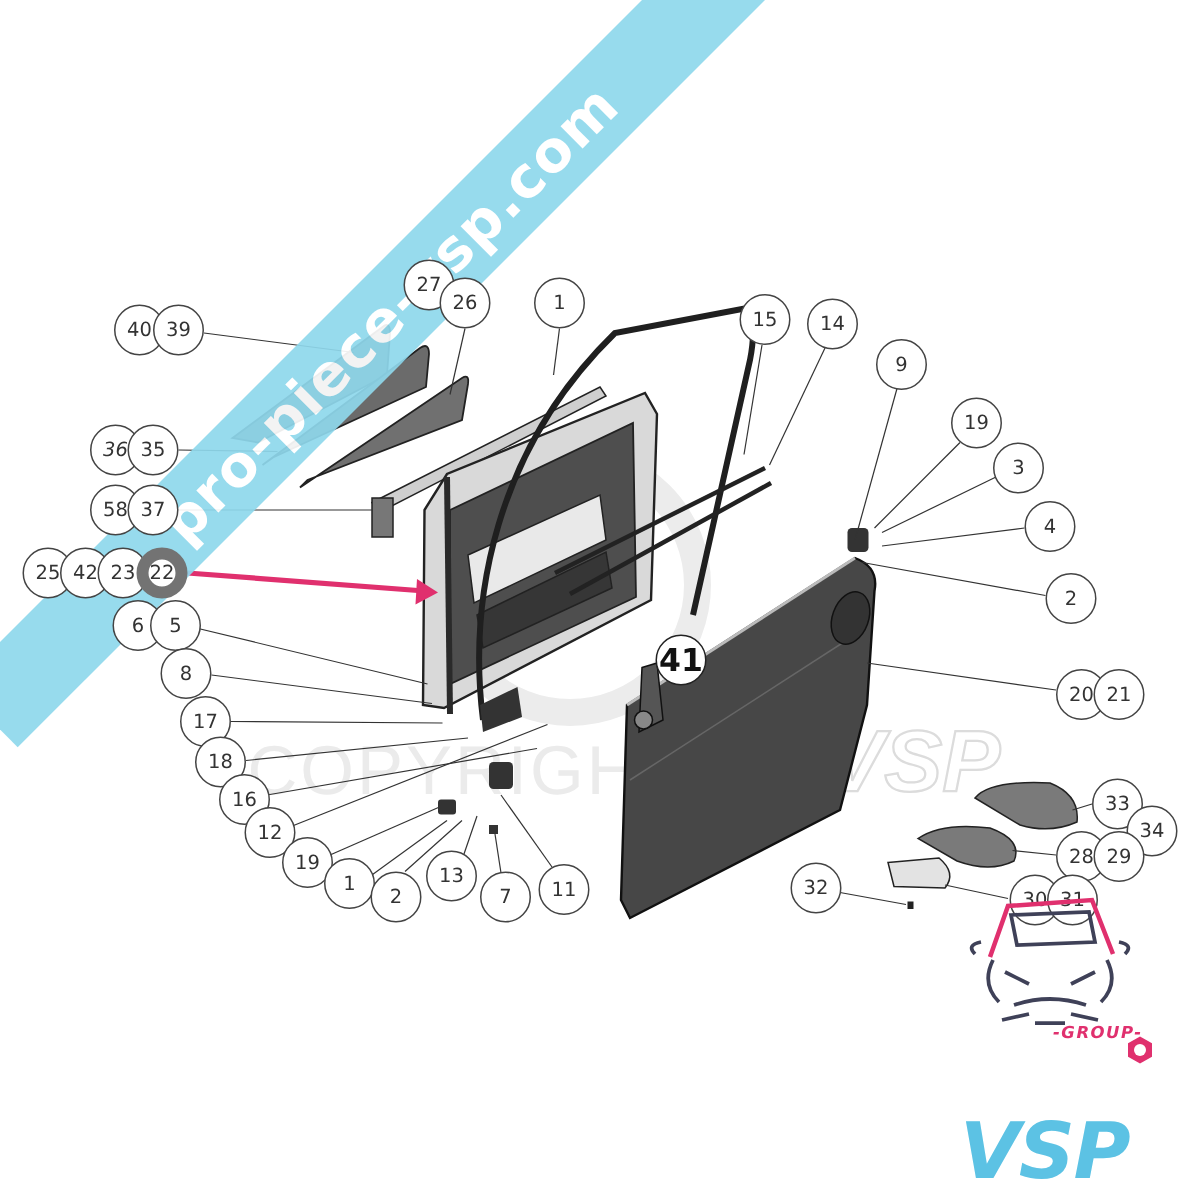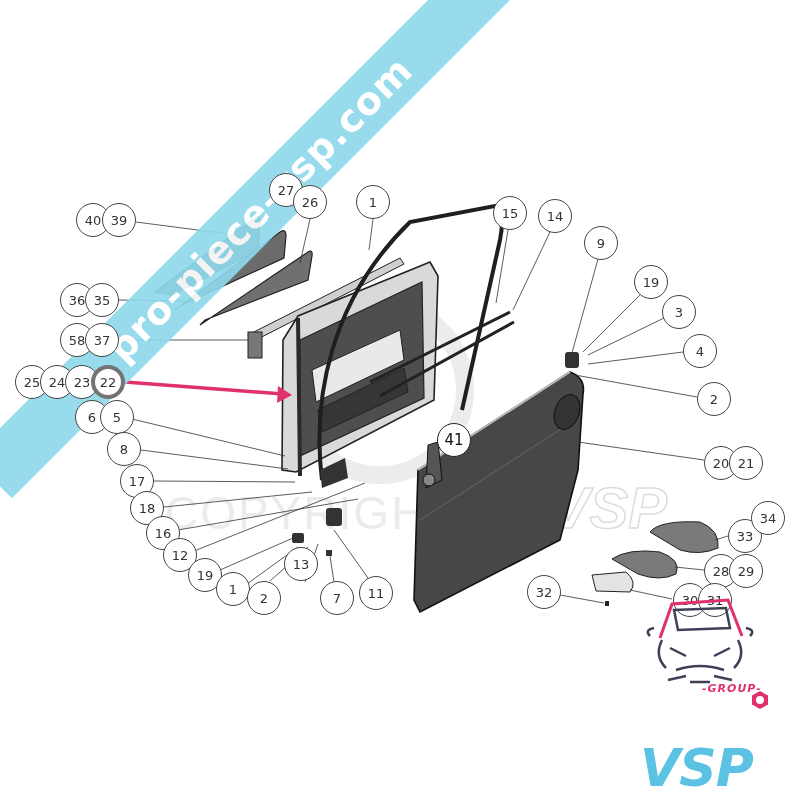--- a/index.html
+++ b/index.html
@@ -1,21 +1,21 @@
 <!DOCTYPE html>
 <html><head>
 <meta charset="utf-8">
 <style>
   html,body{margin:0;padding:0;background:#fff;}
   #stage{position:relative;width:800px;height:800px;overflow:hidden;background:#fff;font-family:"DejaVu Sans",sans-serif;}
   svg{position:absolute;left:0;top:0;}
   .callout{position:absolute;width:34px;height:34px;margin-left:-17px;margin-top:-17px;border:1px solid #444;border-radius:50%;background:#fff;
     display:flex;align-items:center;justify-content:center;font-family:"DejaVu Sans",sans-serif;font-size:13px;color:#333;box-sizing:border-box;}
-  .callout.hl{border:4px solid #737373;}
-  .callout.bold{font-weight:normal;font-size:15px;color:#111;border-color:#222;}
+  .callout.hl{border:8px solid #737373;}
+  .callout.bold{font-weight:bold;font-size:21px;color:#111;border-color:#222;}
   #banner{position:absolute;left:-120px;top:180px;width:760px;height:58px;background:#8fd8ec;opacity:.92;transform:rotate(-45deg);transform-origin:center;
     display:flex;align-items:center;justify-content:center;}
   #banner span{color:#fff;font-family:"DejaVu Sans",sans-serif;font-weight:bold;font-size:38px;letter-spacing:1px;}
   #wm-copy{position:absolute;left:165px;top:486px;font-family:"Liberation Sans",sans-serif;font-size:46px;color:#ebebeb;letter-spacing:2px;}
   #wm-pro{position:absolute;left:438px;top:474px;font-family:"Liberation Sans",sans-serif;font-size:58px;font-style:italic;font-weight:bold;color:transparent;-webkit-text-stroke:1.5px #dcdcdc;}
   #logo{position:absolute;left:620px;top:590px;width:160px;height:200px;}
   #logo .group{position:absolute;left:82px;top:92px;font-size:11px;font-style:italic;font-weight:bold;color:#e0306e;letter-spacing:1px;}
   #logo .pro{position:absolute;left:22px;top:95px;font-family:"DejaVu Sans",sans-serif;font-size:60px;font-weight:bold;font-style:italic;color:#3f4158;letter-spacing:-2px;}
   #logo .vsp{position:absolute;left:20px;top:148px;font-family:"DejaVu Sans",sans-serif;font-size:52px;font-weight:bold;font-style:italic;color:#5cc2e4;letter-spacing:-1px;}
 </style>
@@ -114,46 +114,46 @@
       <div class="callout" style="left: 286px; top: 190px;">27</div>
       <div class="callout" style="left: 310px; top: 202px;">26</div>
       <div class="callout" style="left: 373px; top: 202px;">1</div>
       <div class="callout" style="left: 510px; top: 213px;">15</div>
       <div class="callout" style="left: 555px; top: 216px;">14</div>
       <div class="callout" style="left: 601px; top: 243px;">9</div>
       <div class="callout" style="left: 651px; top: 282px;">19</div>
       <div class="callout" style="left: 679px; top: 312px;">3</div>
       <div class="callout" style="left: 700px; top: 351px;">4</div>
       <div class="callout" style="left: 714px; top: 399px;">2</div>
-      <div class="callout" style="left: 77px; top: 300px;">36</div>
+      <div class="callout" style="left: 77px; top: 300px; font-style: italic;">36</div>
       <div class="callout" style="left: 102px; top: 300px;">35</div>
       <div class="callout" style="left: 77px; top: 340px;">58</div>
       <div class="callout" style="left: 102px; top: 340px;">37</div>
       <div class="callout" style="left: 32px; top: 382px;">25</div>
-      <div class="callout" style="left: 57px; top: 382px;">24</div>
+      <div class="callout" style="left: 57px; top: 382px;">42</div>
       <div class="callout" style="left: 82px; top: 382px;">23</div>
       <div class="callout hl" style="left: 108px; top: 382px;">22</div>
       <div class="callout" style="left: 92px; top: 417px;">6</div>
       <div class="callout" style="left: 117px; top: 417px;">5</div>
       <div class="callout" style="left: 124px; top: 449px;">8</div>
       <div class="callout" style="left: 137px; top: 481px;">17</div>
       <div class="callout" style="left: 147px; top: 508px;">18</div>
       <div class="callout" style="left: 163px; top: 533px;">16</div>
       <div class="callout" style="left: 180px; top: 555px;">12</div>
       <div class="callout" style="left: 205px; top: 575px;">19</div>
       <div class="callout" style="left: 233px; top: 589px;">1</div>
       <div class="callout" style="left: 264px; top: 598px;">2</div>
-      <div class="callout" style="left: 301px; top: 564px; text-align: right;">13</div>
+      <div class="callout" style="left: 301px; top: 584px; text-align: right;">13</div>
       <div class="callout" style="left: 337px; top: 598px;">7</div>
       <div class="callout" style="left: 376px; top: 593px;">11</div>
       <div class="callout bold" style="left: 454px; top: 440px;">41</div>
       <div class="callout" style="left: 721px; top: 463px;">20</div>
       <div class="callout" style="left: 746px; top: 463px;">21</div>
       <div class="callout" style="left: 745px; top: 536px;">33</div>
-      <div class="callout" style="left: 768px; top: 518px;">34</div>
+      <div class="callout" style="left: 768px; top: 554px;">34</div>
       <div class="callout" style="left: 721px; top: 571px;">28</div>
       <div class="callout" style="left: 746px; top: 571px;">29</div>
       <div class="callout" style="left: 544px; top: 592px;">32</div>
       <div class="callout" style="left: 690px; top: 600px;">30</div>
       <div class="callout" style="left: 715px; top: 600px;">31</div>
     </div>
 
   <div id="logo">
     <svg width="160" height="100" viewBox="0 0 160 100">
       <path d="M40,48 L52,14 L108,10 L122,46" fill="none" stroke="#e0306e" stroke-width="3"></path>

